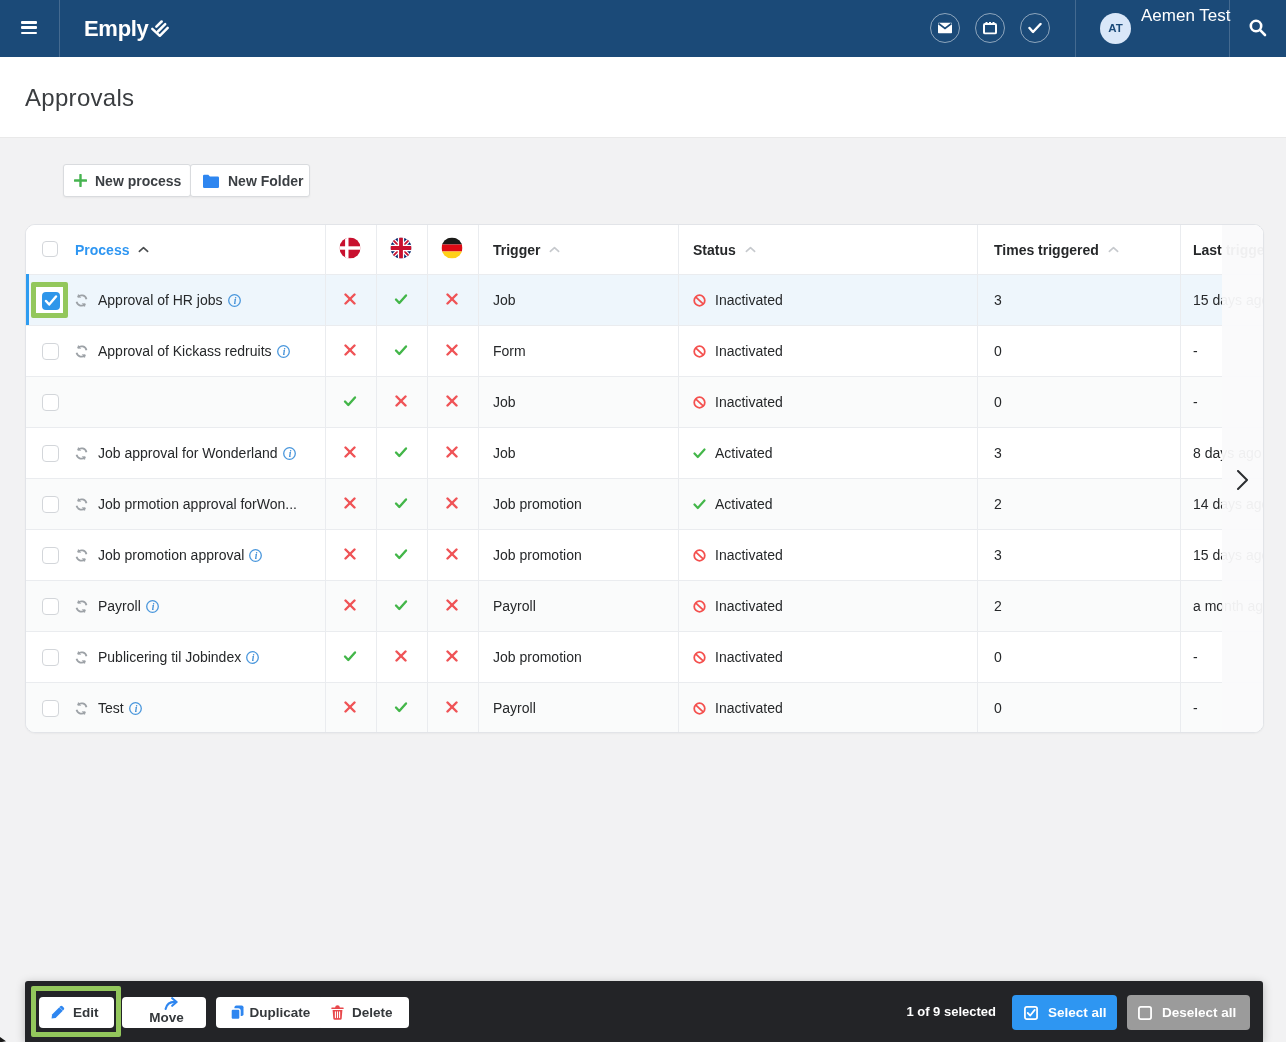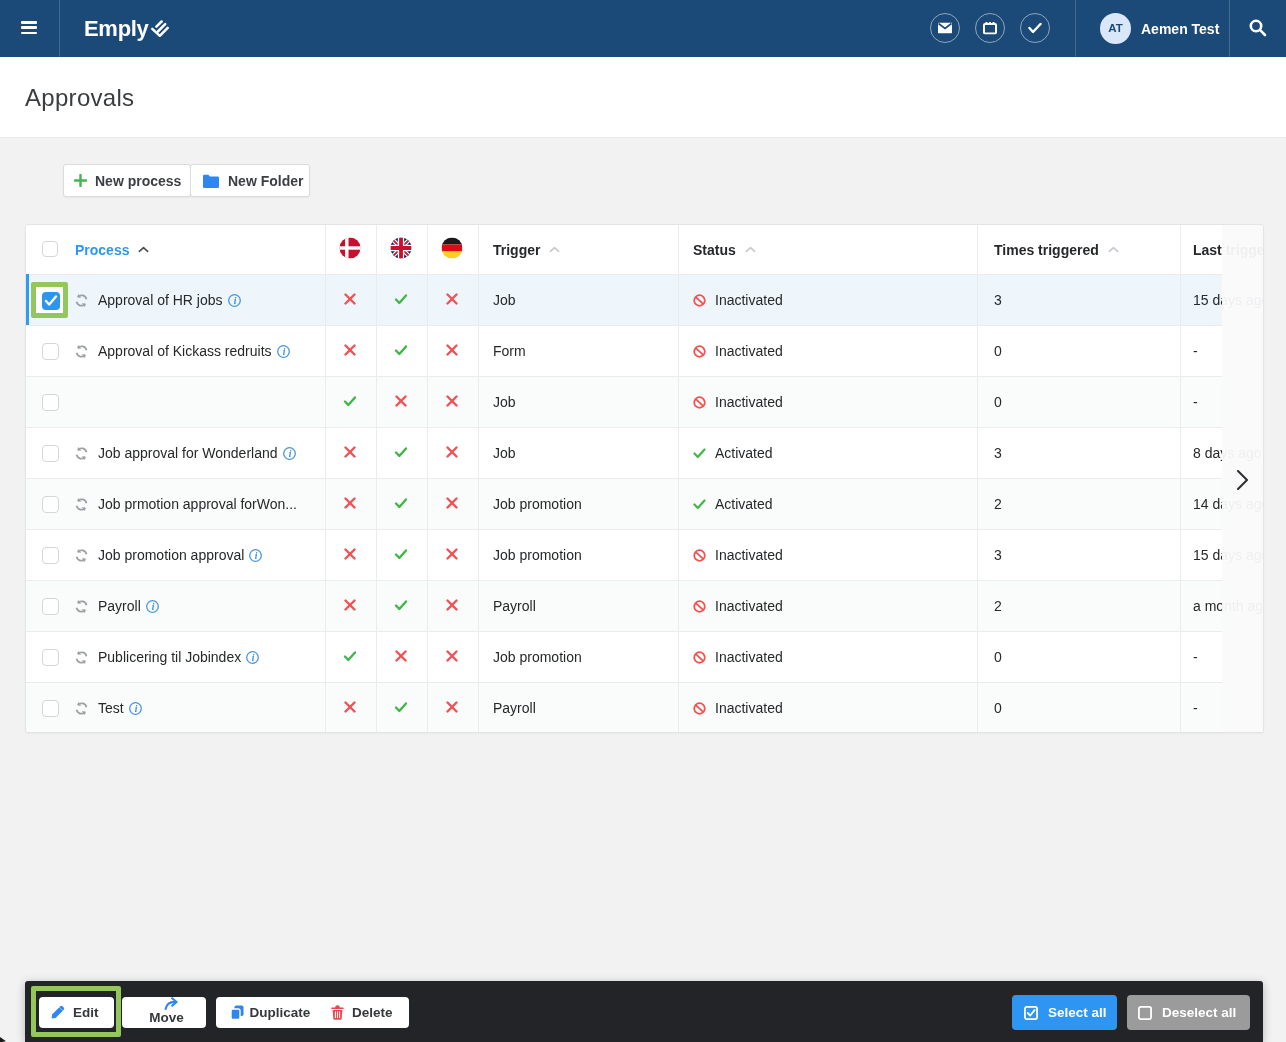--- a/index.html
+++ b/index.html
@@ -7,28 +7,28 @@
 .abs { position:absolute; }
 
 .topbar { position:absolute; left:0; top:0; width:1286px; height:57px; background:#1b4a78; }
 .tsep { position:absolute; top:0; width:1px; height:57px; background:rgba(255,255,255,0.18); }
 .burger { position:absolute; left:21px; top:21px; width:16px; }
 .burger div { height:2.5px; background:#fff; border-radius:1px; margin-bottom:2.8px; }
 .logo { position:absolute; left:84px; top:16px; color:#fff; font-size:22px; font-weight:bold; letter-spacing:-0.3px; }
 .circbtn { position:absolute; top:13px; width:30px; height:30px; border:1.5px solid rgba(255,255,255,0.5); border-radius:50%; }
 .circbtn svg { position:absolute; left:50%; top:50%; transform:translate(-50%,-50%); }
 .avatar { position:absolute; left:1100px; top:13px; width:31px; height:31px; border-radius:50%; background:#d9e7f8; color:#1b4a78; font-size:11.5px; font-weight:bold; text-align:center; line-height:31px; }
-.uname { position:absolute; left:1141px; top:21px; color:#fff; font-size:14px; font-weight:bold; }
+.uname { position:absolute; left:1141px; top:6px; color:#fff; font-size:17px; font-weight:normal; }
 
 .titleband { position:absolute; left:0; top:57px; width:1286px; height:81px; background:#ffffff; border-bottom:1px solid #e9e9e9; }
 .titleband h1 { position:absolute; left:25px; top:27px; font-size:24px; font-weight:normal; color:#3a3d40; letter-spacing:0.3px; }
 
 .btn { position:absolute; height:33px; background:#fff; border:1px solid #d9dbde; border-radius:3px; box-shadow:0 1px 2px rgba(0,0,0,0.05); display:flex; align-items:center; font-size:14px; font-weight:bold; color:#3b3f43; white-space:nowrap; }
 
-.tbl { position:absolute; left:25px; top:224px; width:1239px; height:509px; background:#fff; border:1px solid #e2e4e8; border-radius:3px; box-shadow:0 1px 2px rgba(0,0,0,0.04); overflow:hidden; }
+.tbl { position:absolute; left:25px; top:224px; width:1239px; height:509px; background:#fff; border:1px solid #e2e4e8; border-radius:10px; box-shadow:0 1px 2px rgba(0,0,0,0.04); overflow:hidden; }
 .vline { position:absolute; top:0; width:1px; height:509px; background:#eaecef; z-index:5; }
 .thead { position:absolute; left:0; top:0; width:1239px; height:49px; background:#fff; }
 .row { position:absolute; left:0; width:1239px; height:51px; border-top:1px solid #eaecef; }
 .row.alt { background:#fafbfb; }
 .row.sel { background:#eef6fc; }
 .selbar { position:absolute; left:0; top:49px; width:3px; height:51px; background:#2e9cf0; z-index:6; }
 .cbx { position:absolute; left:16px; top:17px; width:17px; height:17px; border:1px solid #d3d6da; border-radius:4px; background:#fff; }
 .rname { position:absolute; left:49px; top:0; height:100%; display:flex; align-items:center; gap:10px; font-size:14px; color:#26282a; white-space:nowrap; }
 .rname svg { flex-shrink:0; }
 .rname .nm { display:inline-block; max-width:203px; overflow:hidden; }
@@ -545,20 +545,21 @@
 <div class="abtn" style="left:292px; width:91.5px;">
       <span style="margin-left:14px;display:flex">
         <svg width="13" height="15" viewBox="0 0 13 15">
           <path d="M6.5 0.3 a2.4 2.4 0 0 1 2.4 2.2 h3.1 a0.8 0.8 0 0 1 0 1.6 h-11 a0.8 0.8 0 0 1 0-1.6 h3.1 a2.4 2.4 0 0 1 2.4-2.2 z" fill="#e8474b"></path>
           <path d="M1.6 5.1 h9.8 l-0.7 8.3 a1.5 1.5 0 0 1 -1.5 1.4 h-5.4 a1.5 1.5 0 0 1 -1.5-1.4 z" fill="#e8474b"></path>
           <path d="M4.4 6.8 v5.8 M6.5 6.8 v5.8 M8.6 6.8 v5.8" stroke="#fff" stroke-width="1.1" stroke-linecap="round"></path>
         </svg>
       </span>
       <span style="margin-left:8px">Delete</span>
     </div>
+<div style="position:absolute; right:267px; top:0; height:61px; display:flex; align-items:center; color:#fff; font-size:13px; font-weight:bold;">1 of 9 selected</div>
 <div class="bbtn" style="left:987px; width:105px; background:#2e96f2;">
       <span style="margin-left:12px;display:flex">
         <svg width="14" height="14" viewBox="0 0 15 15" fill="none">
           <rect x="1" y="1" width="13" height="13" rx="2" stroke="#fff" stroke-width="1.9"></rect>
           <path d="M4 7.5 L6.7 10.2 L11.5 4.2" stroke="#fff" stroke-width="1.9" stroke-linecap="round" stroke-linejoin="round"></path>
         </svg>
       </span>
       <span style="margin-left:10px">Select all</span>
     </div>
 <div class="bbtn" style="left:1102px; width:122.5px; background:#9b9b9b;">

